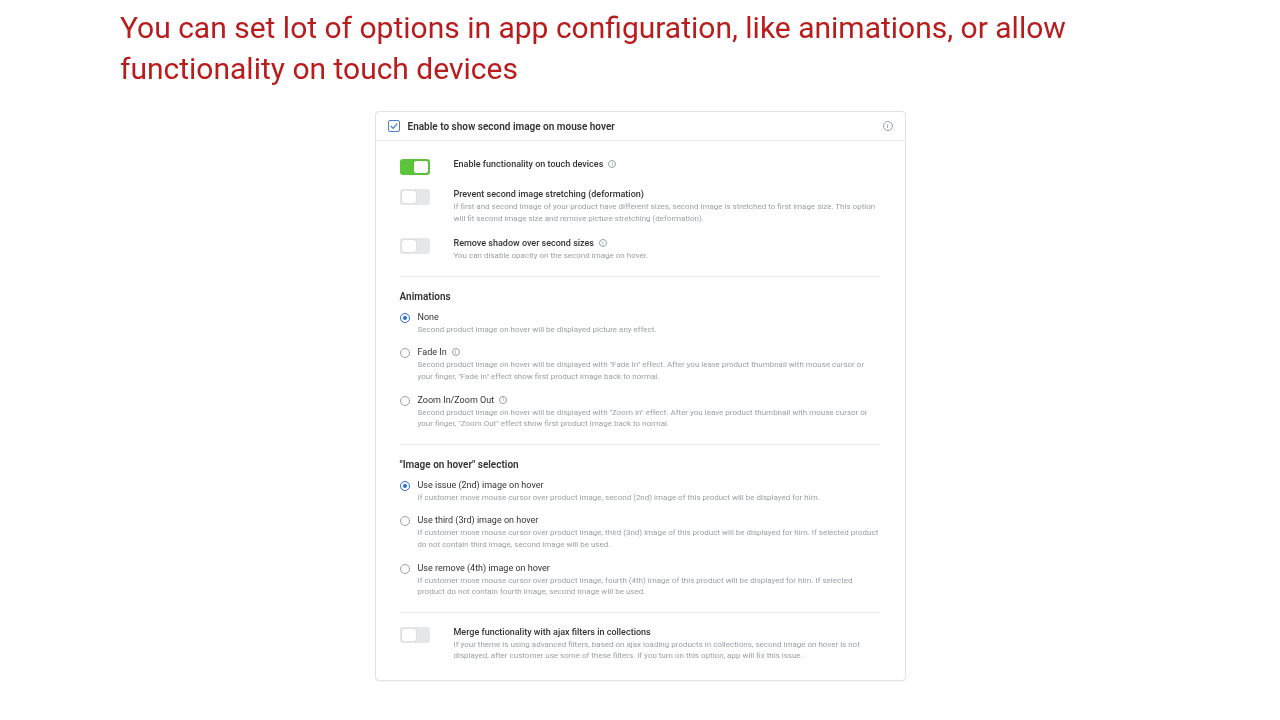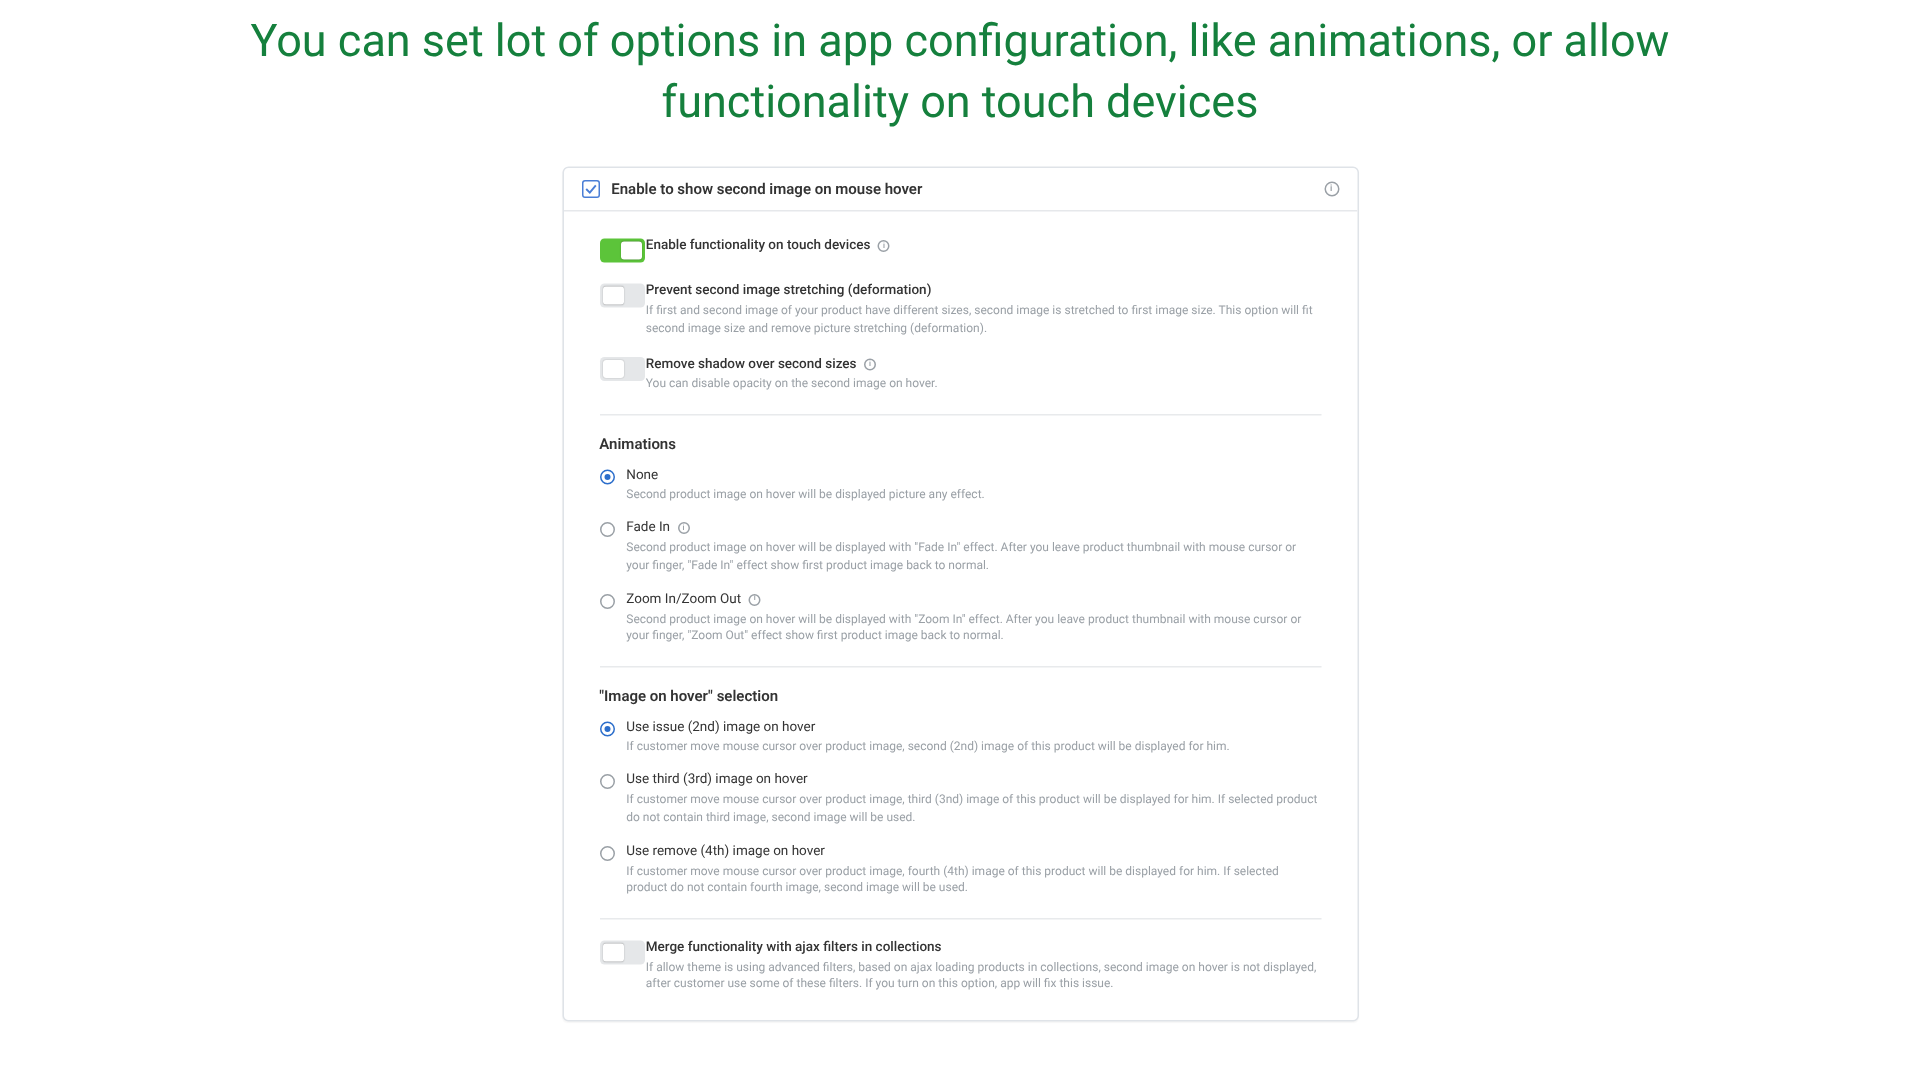--- a/index.html
+++ b/index.html
@@ -6,24 +6,23 @@
   body {
     font-family: -apple-system, BlinkMacSystemFont, "Segoe UI", Roboto, Helvetica, Arial, sans-serif;
     background: #ffffff;
     color: #333;
   }
   .page {
     width: 1280px;
     margin: 0 auto;
   }
   .headline {
-    text-align: center;
     font-size: 30px;
     font-weight: 400;
-    color: #15803d;
+    color: #b91c1c;
     line-height: 1.35;
     padding: 8px 120px 18px;
   }
   .card {
     width: 531px;
     margin: 4px auto 8px;
     background: #ffffff;
     border: 1px solid #dfe3e8;
     border-radius: 4px;
     box-shadow: 0 1px 1px rgba(0,0,0,0.04);
@@ -74,21 +73,21 @@
   .info-icon.sm {
     width: 8px;
     height: 8px;
     font-size: 5px;
   }
   .card-body {
     padding: 18px 24px 18px 24px;
   }
   .toggle-row {
     display: flex;
-    gap: 1px;
+    gap: 24px;
     margin-bottom: 14px;
   }
   .toggle {
     width: 30px;
     height: 16px;
     background: #e5e7e9;
     border-radius: 3px;
     position: relative;
     flex-shrink: 0;
   }
@@ -301,20 +300,20 @@
       <div class="divider"></div>
 
       <div class="toggle-row" style="margin-bottom:0;">
         <div class="toggle">
             <div class="knob"></div>
           </div>
         <div class="toggle-content">
           <div class="label">
             <span>Merge functionality with ajax filters in collections</span>
           </div>
-          <div class="desc">If allow theme is using advanced filters, based on ajax loading products in collections, second image on hover is not displayed, after customer use some of these filters. If you turn on this option, app will fix this issue.</div>
+          <div class="desc">If your theme is using advanced filters, based on ajax loading products in collections, second image on hover is not displayed, after customer use some of these filters. If you turn on this option, app will fix this issue.</div>
         </div>
       </div>
 
     </div>
   </div>
 
 </div>
 
 </body></html>

